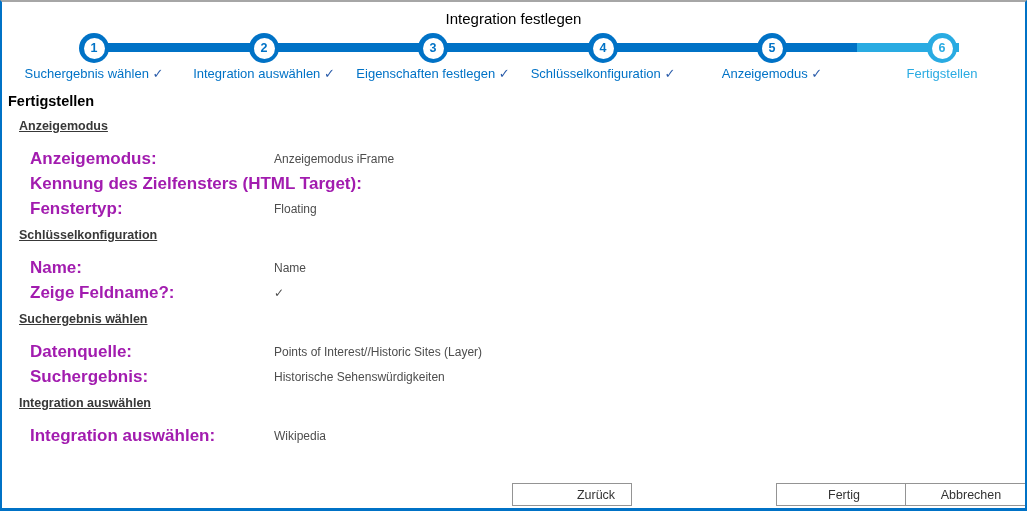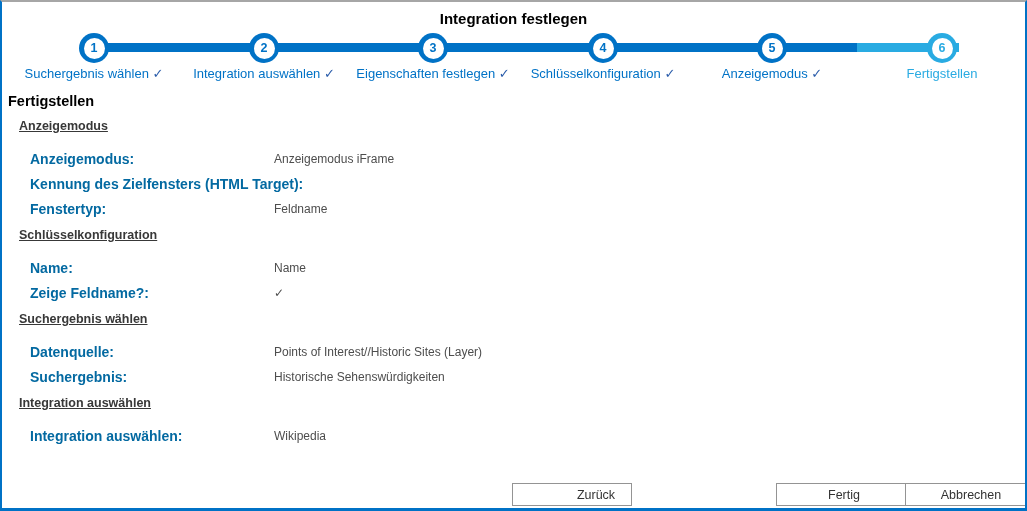--- a/index.html
+++ b/index.html
@@ -18,21 +18,21 @@
     background:#fff;
     border-left:2px solid var(--accent);
     border-right:2px solid var(--accent);
     border-bottom:3px solid var(--accent);
     border-top:2px solid var(--top-border);
     overflow:hidden;
   }
   .title{
     position:absolute;top:8px;left:0;right:0;
     text-align:center;
-    font-size:15px;font-weight:bold;color:#000;
+    font-size:15px;font-weight:normal;color:#000;
   }
   
   .stepper{position:absolute;top:0;left:0;right:0;height:84px;}
   .track{position:absolute;top:41px;height:9px;background:var(--accent);z-index:1;}
   .track.light{background:var(--current);}
   .step-circle{
     position:absolute;top:31px;width:30px;height:30px;border-radius:50%;
     background:var(--accent);z-index:2;
     display:flex;align-items:center;justify-content:center;
     cursor:pointer;
@@ -57,21 +57,21 @@
     margin:3px 0 10px 6px;
     font-size:14.5px;font-weight:bold;color:#000;
   }
   .section{margin:7px 0 0 17px;}
   .section-heading{
     font-size:12.5px;font-weight:bold;color:#383838;
     text-decoration:underline;
     height:16px;margin-bottom:11px;
   }
   .row{position:relative;height:25px;margin-left:11px;display:flex;align-items:center;}
-  .row-label{font-size:14px;font-weight:bold;color:#0369a1;white-space:nowrap;}
+  .row-label{font-size:17px;font-weight:bold;color:#a21caf;white-space:nowrap;}
   .row-value{
     position:absolute;left:244px;top:50%;transform:translateY(-50%);
     font-size:12px;color:#4d4d4d;white-space:nowrap;
   }
   
   .footer{position:absolute;top:481px;left:0;width:100%;height:23px;}
   .btn{
     position:absolute;top:0;height:23px;box-sizing:border-box;
     background:#fff;border:1px solid var(--btn-border);
     font-family:"Liberation Sans","DejaVu Sans",sans-serif;
@@ -129,21 +129,21 @@
           <div class="row">
             <div class="row-label">Anzeigemodus:</div>
             <div class="row-value">Anzeigemodus iFrame</div>
           </div>
           <div class="row">
             <div class="row-label">Kennung des Zielfensters (HTML Target):</div>
             <div class="row-value"></div>
           </div>
           <div class="row">
             <div class="row-label">Fenstertyp:</div>
-            <div class="row-value">Feldname</div>
+            <div class="row-value">Floating</div>
           </div>
         </div>
         <div class="section">
           <div class="section-heading">Schlüsselkonfiguration</div>
           <div class="row">
             <div class="row-label">Name:</div>
             <div class="row-value">Name</div>
           </div>
           <div class="row">
             <div class="row-label">Zeige Feldname?:</div>

